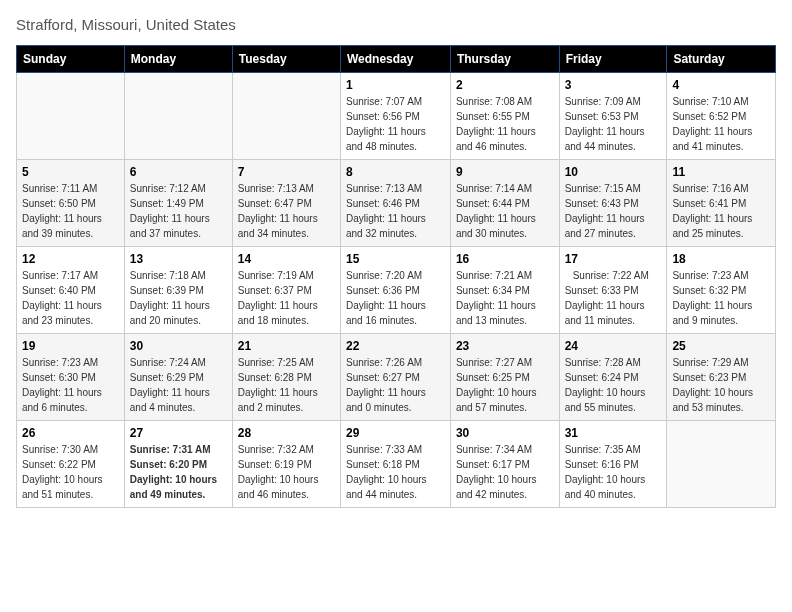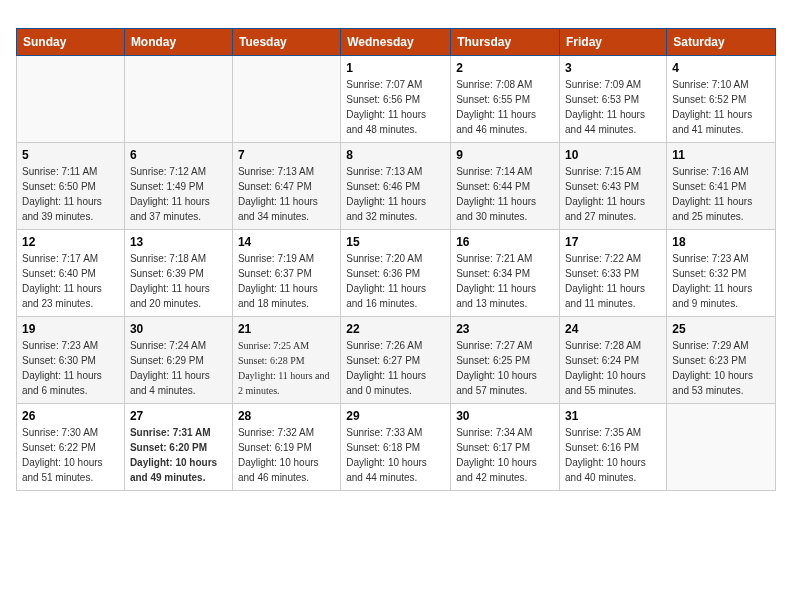--- a/index.html
+++ b/index.html
@@ -52,21 +52,21 @@
     .location {
       font-size: 15px;
       color: #555;
     }
     table {
       width: 100%;
       border-collapse: collapse;
       font-size: 10.5px;
     }
     thead tr th {
-      background-color: #c2410c;
+      background-color: #000000;
       color: #fff;
       text-align: left;
       padding: 6px 6px;
       font-size: 12px;
       font-weight: bold;
       border: 1px solid #1e4d8c;
     }
     tbody tr td {
       vertical-align: top;
       border: 1px solid #ccc;
@@ -91,20 +91,21 @@
     }
     .empty-cell {
       background: #f9f9f9 !important;
     }
   </style>
 </head>
 <body>
 
 <div class="header">
   <div class="title-block">
+    <div class="location">Strafford, Missouri, United States</div>
   </div>
 </div>
 
 <table>
   <thead>
     <tr>
     <th>Sunday</th>
         <th>Monday</th>
         <th>Tuesday</th>
         <th>Wednesday</th>
@@ -163,35 +164,35 @@
 Daylight: 11 hours and 20 minutes.</span></td>
         <td><span class="day-num">14</span><span class="day-detail" style="white-space: pre-line;">Sunrise: 7:19 AM
 Sunset: 6:37 PM
 Daylight: 11 hours and 18 minutes.</span></td>
         <td><span class="day-num">15</span><span class="day-detail" style="white-space: pre-line;">Sunrise: 7:20 AM
 Sunset: 6:36 PM
 Daylight: 11 hours and 16 minutes.</span></td>
         <td><span class="day-num">16</span><span class="day-detail" style="white-space: pre-line;">Sunrise: 7:21 AM
 Sunset: 6:34 PM
 Daylight: 11 hours and 13 minutes.</span></td>
-        <td><span class="day-num">17</span><span class="day-detail" style="white-space: pre-line;">Sunrise: 7:22 AM
+        <td><span class="day-num">17</span><span class="day-detail" style="white-space: pre-line; margin-left: 8px;">Sunrise: 7:22 AM
 Sunset: 6:33 PM
 Daylight: 11 hours and 11 minutes.</span></td>
         <td><span class="day-num">18</span><span class="day-detail" style="white-space: pre-line;">Sunrise: 7:23 AM
 Sunset: 6:32 PM
 Daylight: 11 hours and 9 minutes.</span></td>
       </tr>
       <tr>
         <td><span class="day-num">19</span><span class="day-detail" style="white-space: pre-line;">Sunrise: 7:23 AM
 Sunset: 6:30 PM
 Daylight: 11 hours and 6 minutes.</span></td>
         <td><span class="day-num">30</span><span class="day-detail" style="white-space: pre-line;">Sunrise: 7:24 AM
 Sunset: 6:29 PM
 Daylight: 11 hours and 4 minutes.</span></td>
-        <td><span class="day-num">21</span><span class="day-detail" style="white-space: pre-line; font-family: Liberation Serif, serif;">Sunrise: 7:25 AM
+        <td><span class="day-num">21</span><span class="day-detail" style="white-space: pre-line;">Sunrise: 7:25 AM
 Sunset: 6:28 PM
 Daylight: 11 hours and 2 minutes.</span></td>
         <td><span class="day-num">22</span><span class="day-detail" style="white-space: pre-line;">Sunrise: 7:26 AM
 Sunset: 6:27 PM
 Daylight: 11 hours and 0 minutes.</span></td>
         <td><span class="day-num">23</span><span class="day-detail" style="white-space: pre-line; text-align: right;">Sunrise: 7:27 AM
 Sunset: 6:25 PM
 Daylight: 10 hours and 57 minutes.</span></td>
         <td><span class="day-num">24</span><span class="day-detail" style="white-space: pre-line;">Sunrise: 7:28 AM
 Sunset: 6:24 PM

